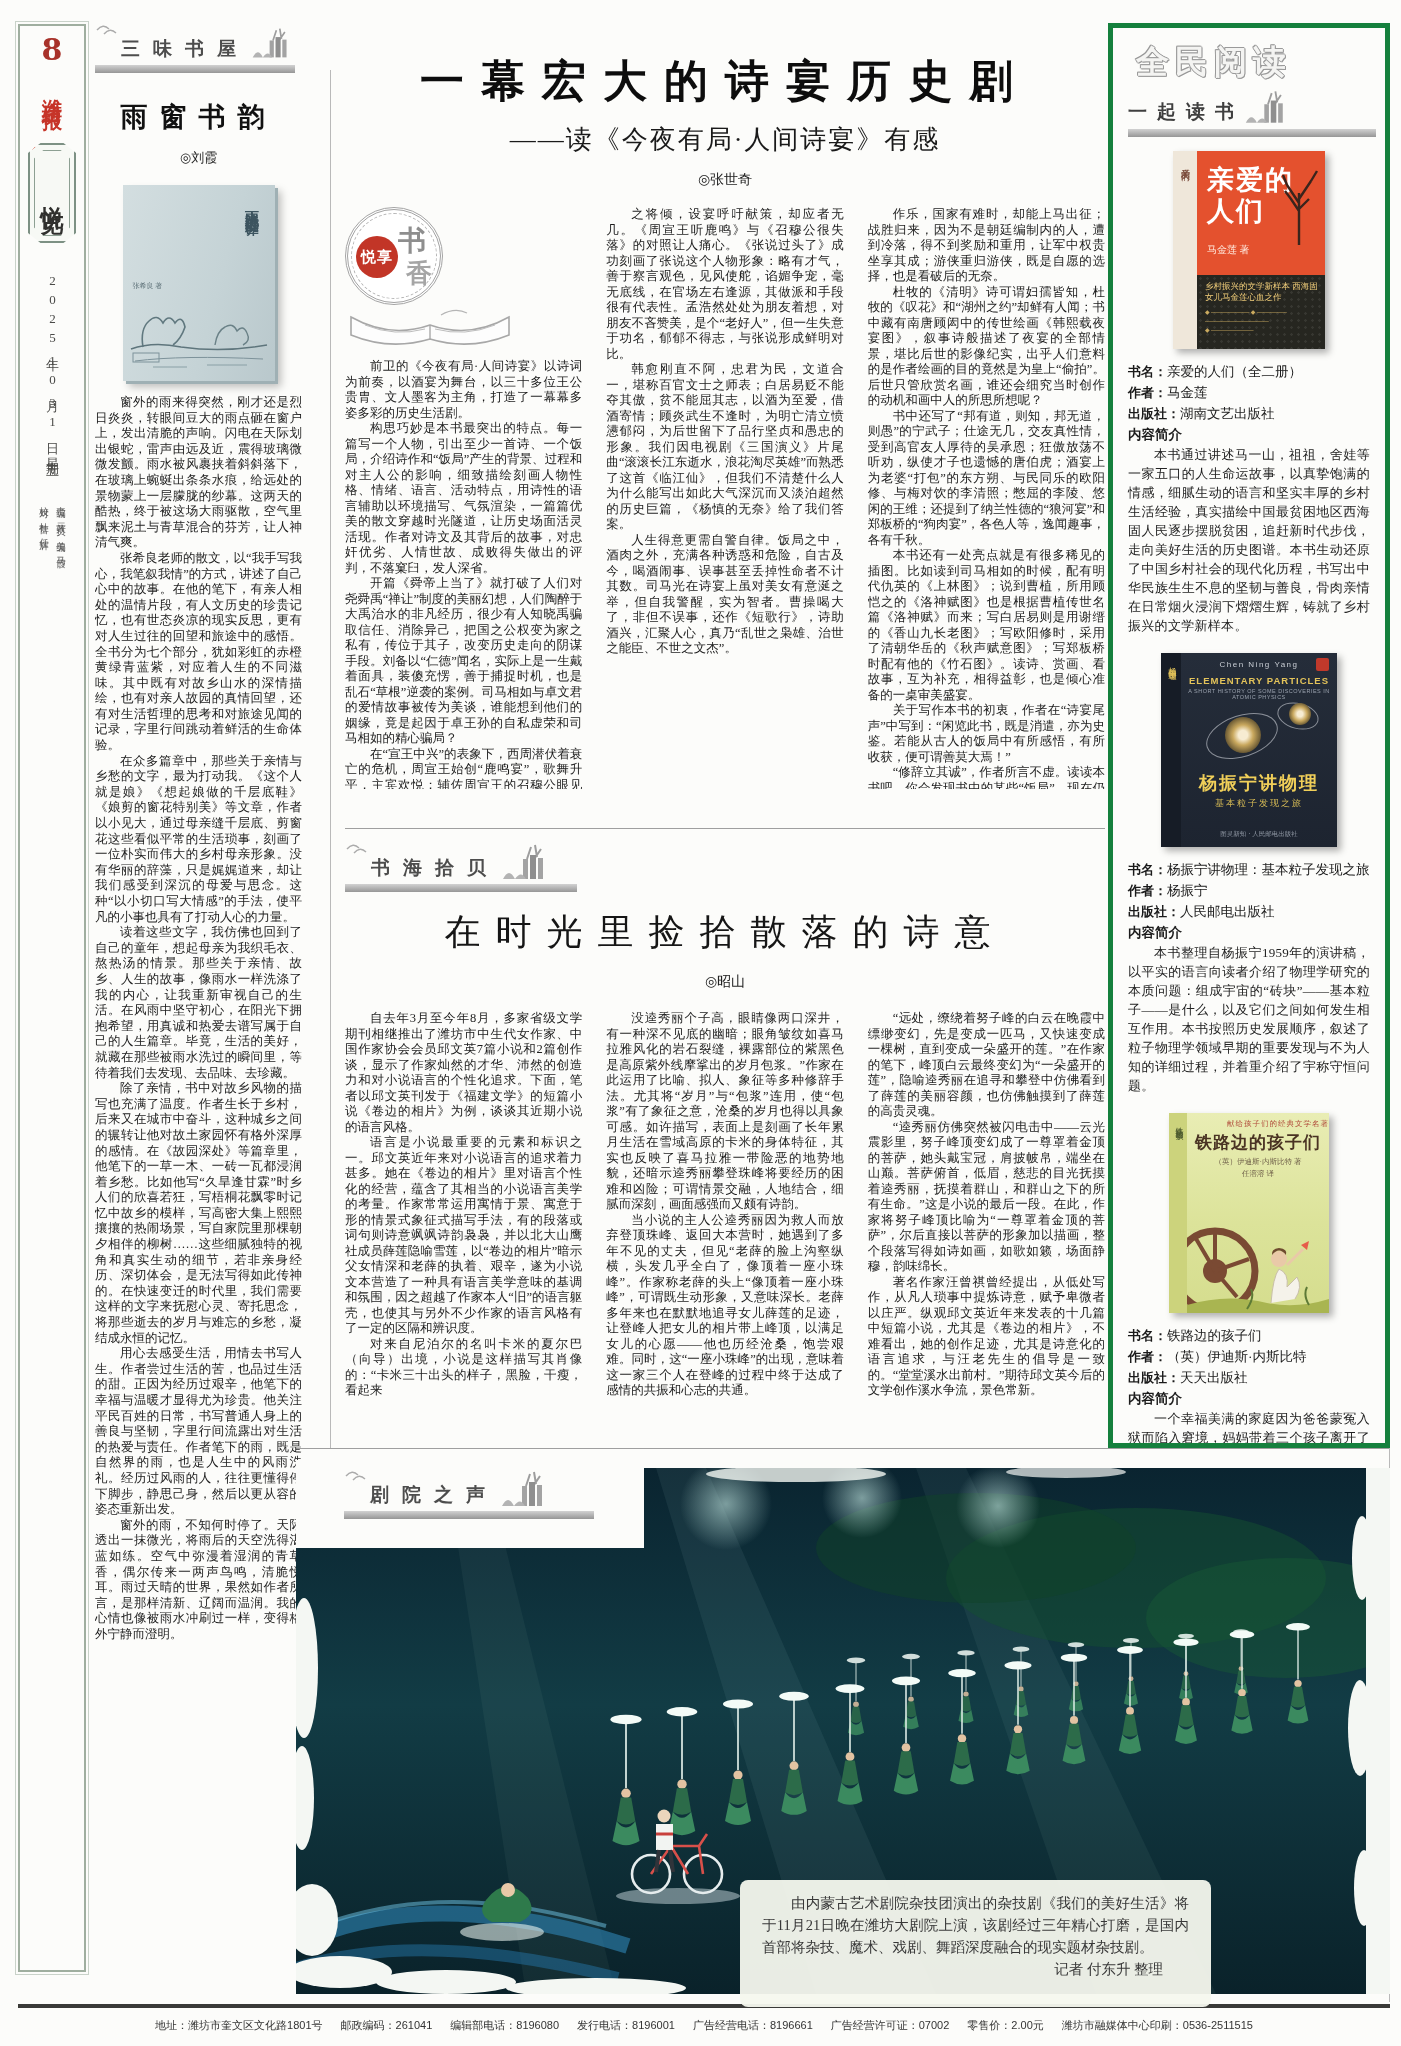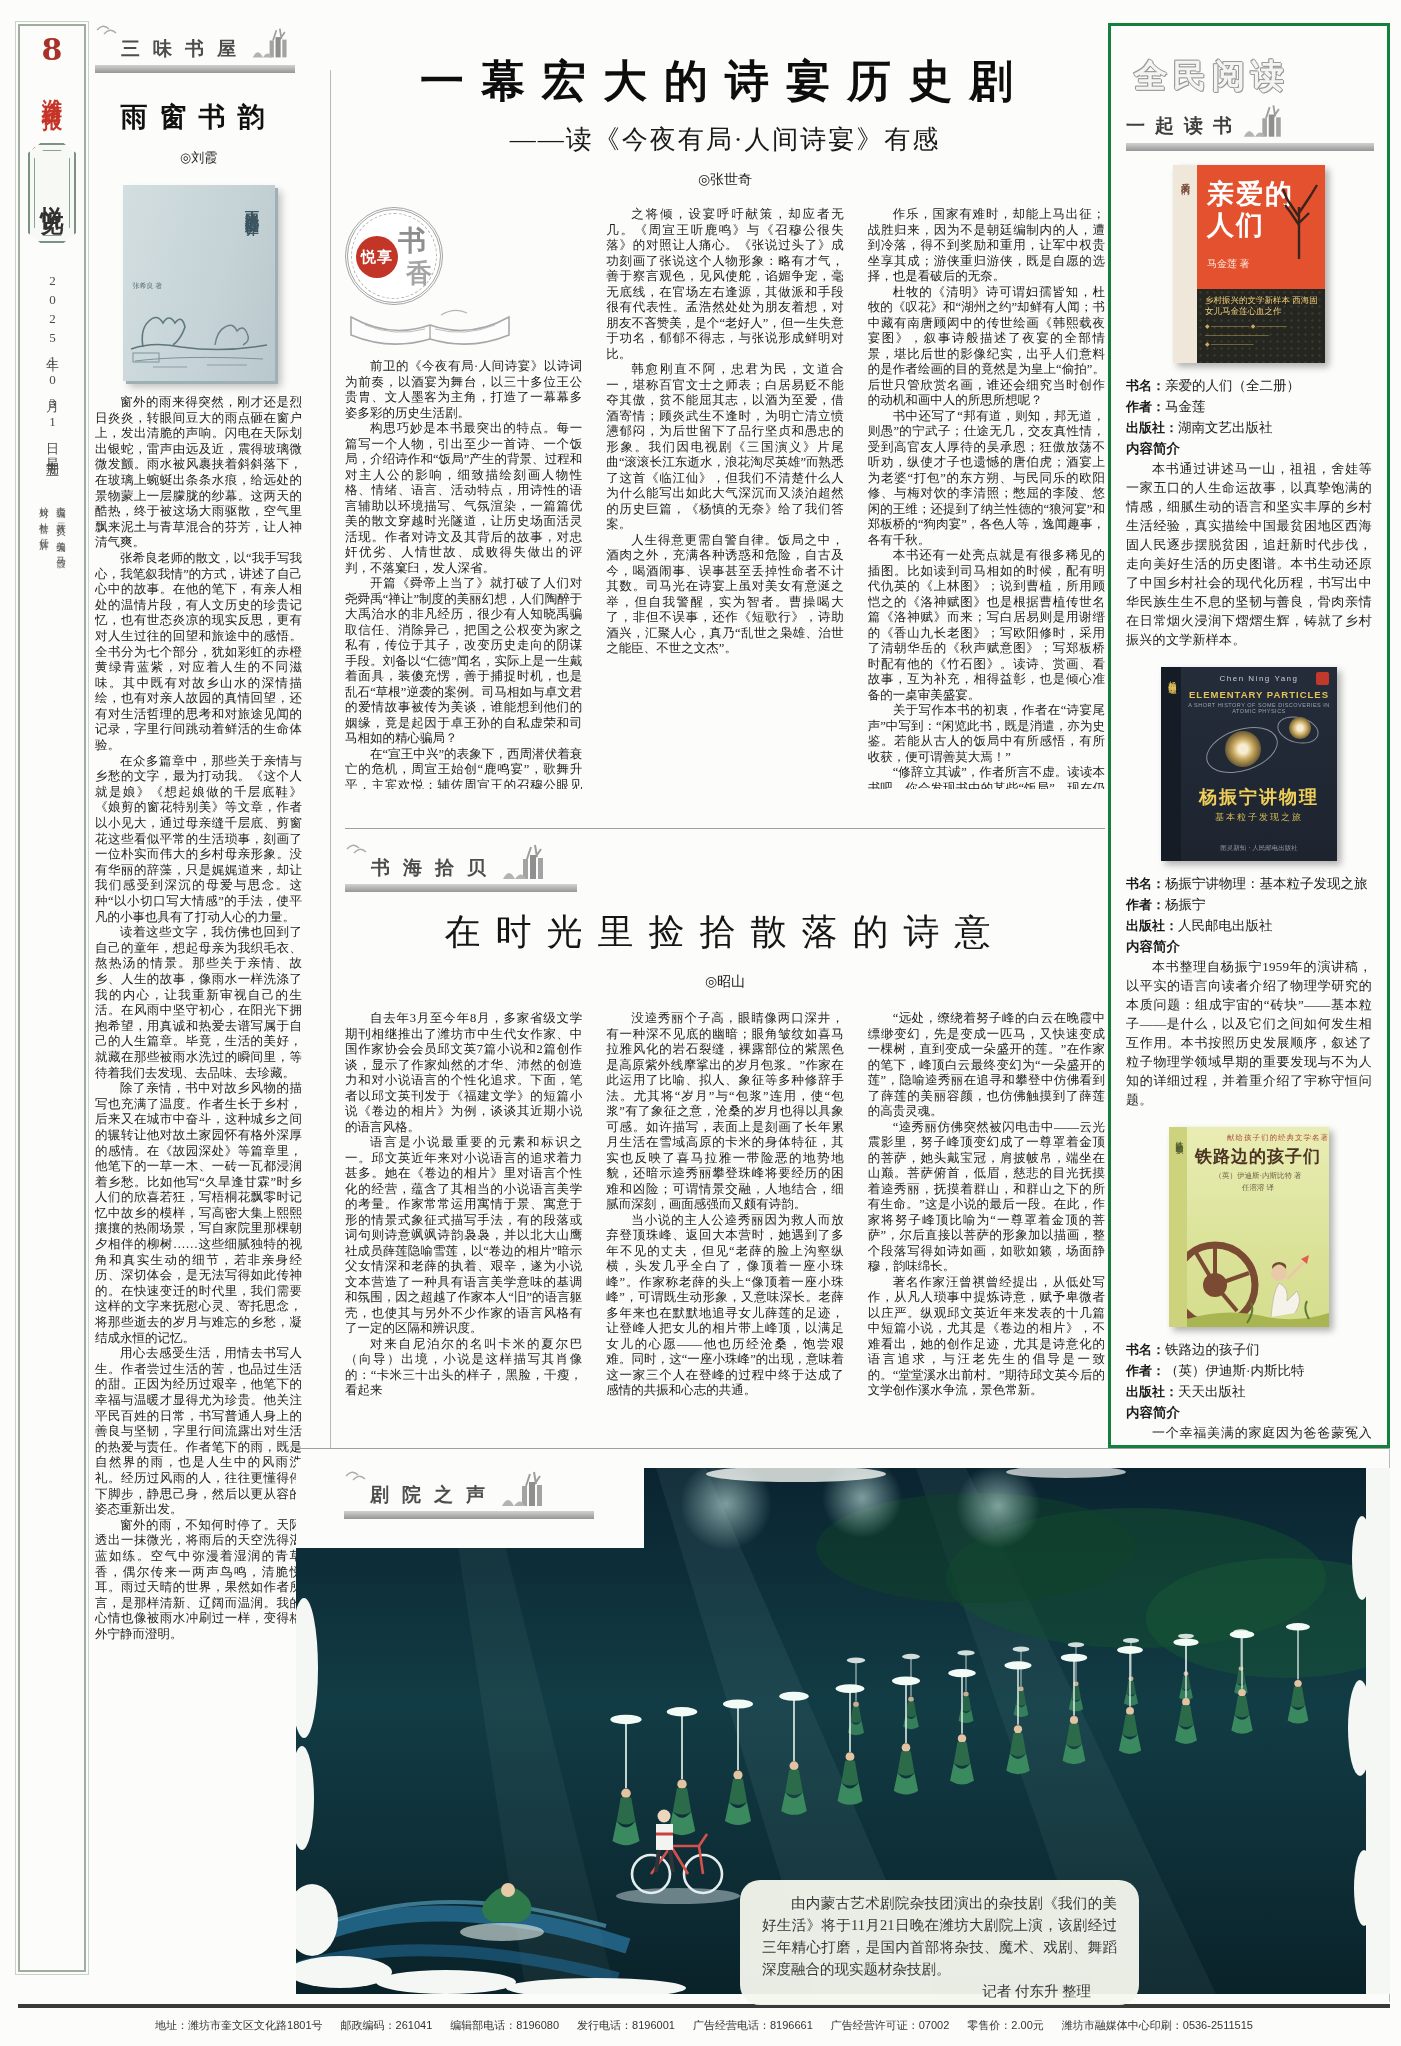--- a/index.html
+++ b/index.html
@@ -74,22 +74,22 @@
 
   
   #middle-article{position:absolute;left:345px;top:843px;width:760px;}
   #middle-article .banner{width:232px;}
   .ma-title{text-align:center;font-size:36px;letter-spacing:15px;color:#161616;margin-top:16px;font-weight:500;}
   .ma-author{text-align:center;font-size:14px;margin-top:16px;color:#222;}
   #middle-article .col{height:404px;}
   #middle-article .cols{margin-top:20px;}
 
   
-  #reading-col{position:absolute;left:1108px;top:23px;width:282px;height:1425px;border:3px solid #15803d;
-               box-sizing:border-box;padding:28px 15px;overflow:hidden;}
+  #reading-col{position:absolute;left:1108px;top:23px;width:282px;height:1425px;border:5px solid #15803d;
+               box-sizing:border-box;padding:12px 15px;overflow:hidden;}
   .rc-title{font-size:33px;font-weight:bold;letter-spacing:6px;color:#f4f4f2;
             text-shadow:1px 0 #9a9a9a,-1px 0 #9a9a9a,0 1px #9a9a9a,0 -1px #9a9a9a,1px 1px #9a9a9a,-1px -1px #9a9a9a;padding-left:8px;}
   .rc-sub-row{display:flex;align-items:flex-end;margin-top:4px;}
   .rc-subtitle{font-size:19px;font-weight:bold;letter-spacing:10px;color:#3f3f3f;white-space:nowrap;}
   .rc-bar{height:8px;background:linear-gradient(#d2d2d2,#969696);margin-top:4px;width:248px;}
   .book{margin-top:14px;}
   .book-cover{margin:0 auto;position:relative;box-shadow:4px 4px 7px rgba(0,0,0,.3);display:flex;}
   .book-fields{margin-top:12px;}
   .book-field{font-size:13.5px;line-height:21px;color:#1a1a1a;}
   .book-field b{font-family:"Liberation Sans","DejaVu Sans",sans-serif;font-weight:bold;font-size:13px;}
@@ -137,22 +137,22 @@
   .c3-title{position:absolute;left:0;right:0;top:18px;text-align:center;font-size:17px;font-weight:bold;color:#4a3323;letter-spacing:1px;}
   .c3-author{position:absolute;left:0;right:0;top:44px;text-align:center;font-size:7.5px;color:#6b5b46;}
   .c3-trans{position:absolute;left:0;right:0;top:56px;text-align:center;font-size:7.5px;color:#6b5b46;}
   .cover3 svg{position:absolute;left:0;bottom:0;}
 
   
   #photo-section{position:absolute;left:296px;top:1460px;width:1094px;height:540px;}
   #photo-section .photo{position:absolute;left:0;top:8px;right:0;bottom:6px;}
   .theatre-banner{position:absolute;left:0;top:0;width:348px;height:88px;background:#fcfcfa;z-index:3;padding:10px 0 0 48px;box-sizing:border-box;}
   .theatre-banner .banner{width:250px;text-align:right;}
-  .caption-box{position:absolute;left:444px;top:420px;width:399px;z-index:3;background:rgba(245,248,238,.95);
-               border-radius:20px;padding:12px 22px 4px;box-sizing:border-box;}
+  .caption-box{position:absolute;left:444px;top:420px;width:471px;z-index:3;background:rgba(245,248,238,.95);
+               border-radius:8px;padding:12px 22px 28px;box-sizing:border-box;}
   .caption-text{font-size:14.5px;line-height:22px;color:#383838;text-indent:2em;text-align:justify;margin:0;}
   .caption-credit{font-size:14.5px;color:#383838;text-align:right;padding-right:26px;margin-top:2px;}
 
   
   #footer{position:absolute;left:18px;top:2004px;width:1372px;border-top:4px solid #3a3a38;padding-top:7px;
           font-family:"Liberation Sans","DejaVu Sans",sans-serif;}
   #footer .wrap{text-align:center;}
   .footer-item{font-size:11px;color:#333;margin:0 9px;white-space:nowrap;}
 </style>
 </head>

